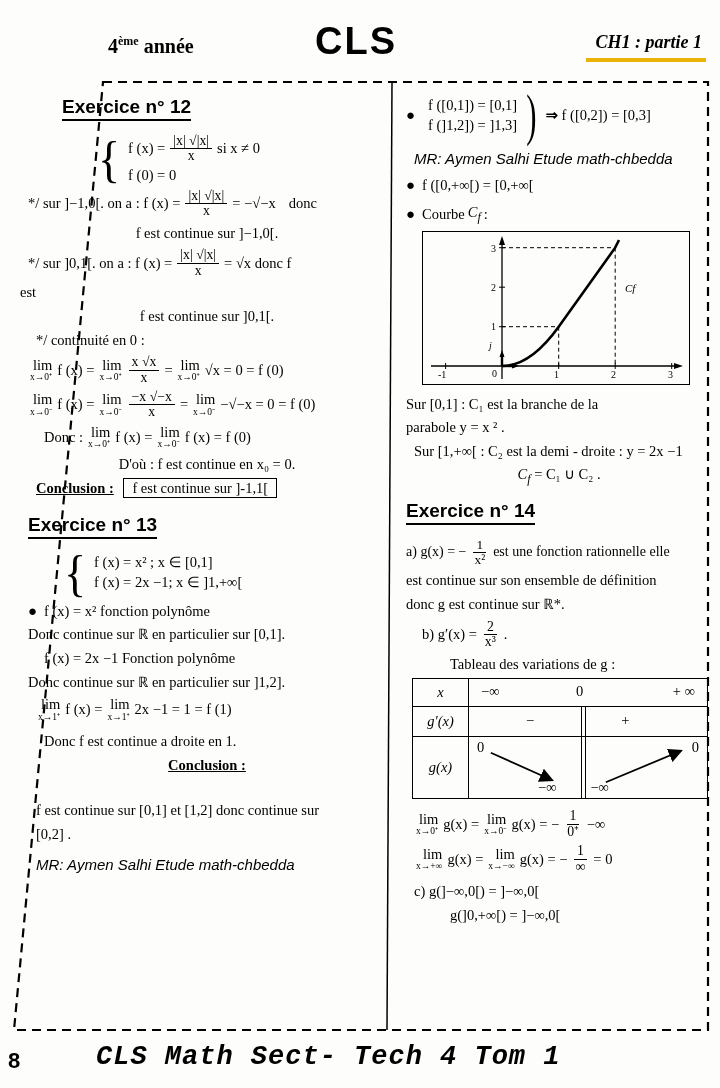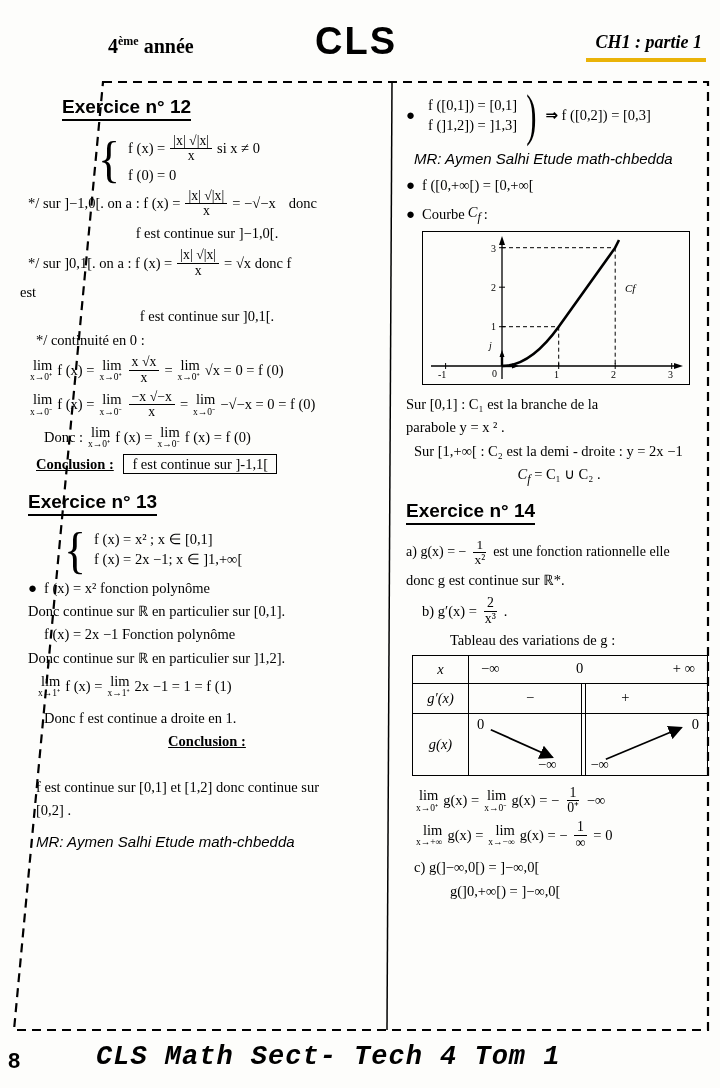--- a/index.html
+++ b/index.html
@@ -173,20 +173,21 @@
           <span class="limsub">x→0⁺</span>
         </span>
       <span>f (x) =</span>
       <span class="lim">
           <span class="limword">lim</span>
           <span class="limsub">x→0⁻</span>
         </span>
       <span>f (x) = f (0)</span>
     </div>
 
+    <div class="ln ctr">D'où :  f  est continue en x₀ = 0.</div>
 
     <div class="ln ind8">
       <span class="undl">Conclusion :</span>
       <span class="box">f est continue sur ]-1,1[</span>
     </div>
 
     <div style="margin-top:12px">
       <div class="ex-h">Exercice n° 13</div>
     </div>
 
@@ -310,20 +311,21 @@
     </div>
 
     <div class="fml" style="font-size:14px">
       <span>a)  g(x) = −</span>
       <span class="frac">
           <span class="num">1</span>
           <span class="den">x²</span>
         </span>
       <span>est une fonction rationnelle elle</span>
     </div>
+    <div class="ln">est  continue sur son ensemble de définition</div>
     <div class="ln">donc g  est continue sur ℝ*.</div>
 
     <div class="fml ind16">
       <span>b)  g′(x) =</span>
       <span class="frac">
           <span class="num">2</span>
           <span class="den">x³</span>
         </span>
       <span>.</span>
     </div>

